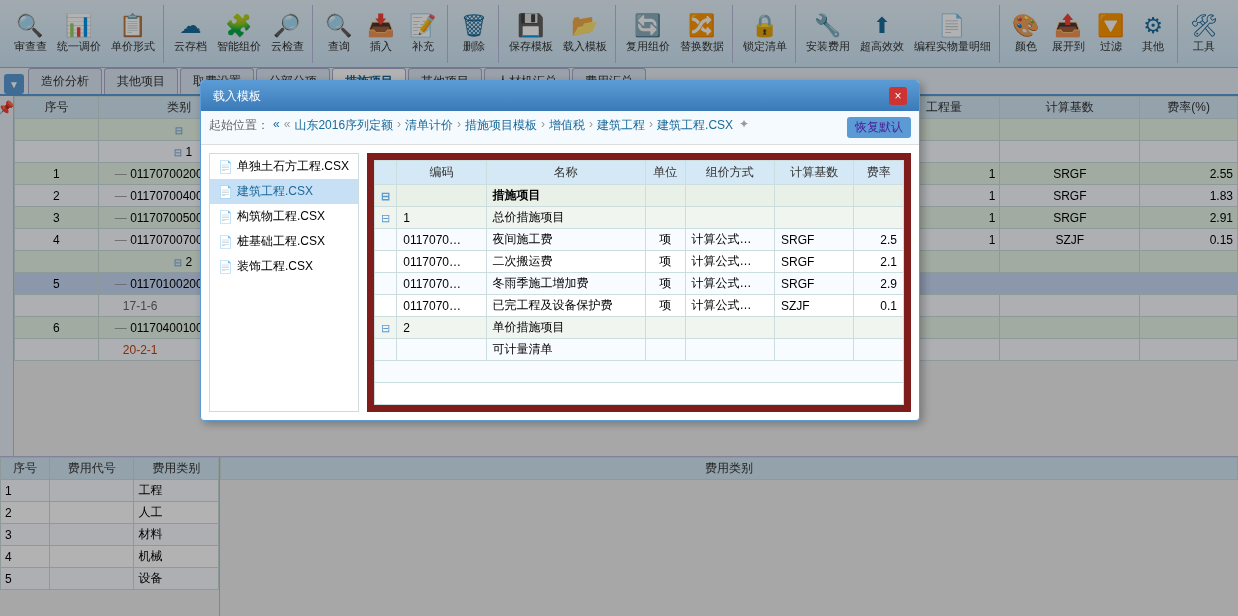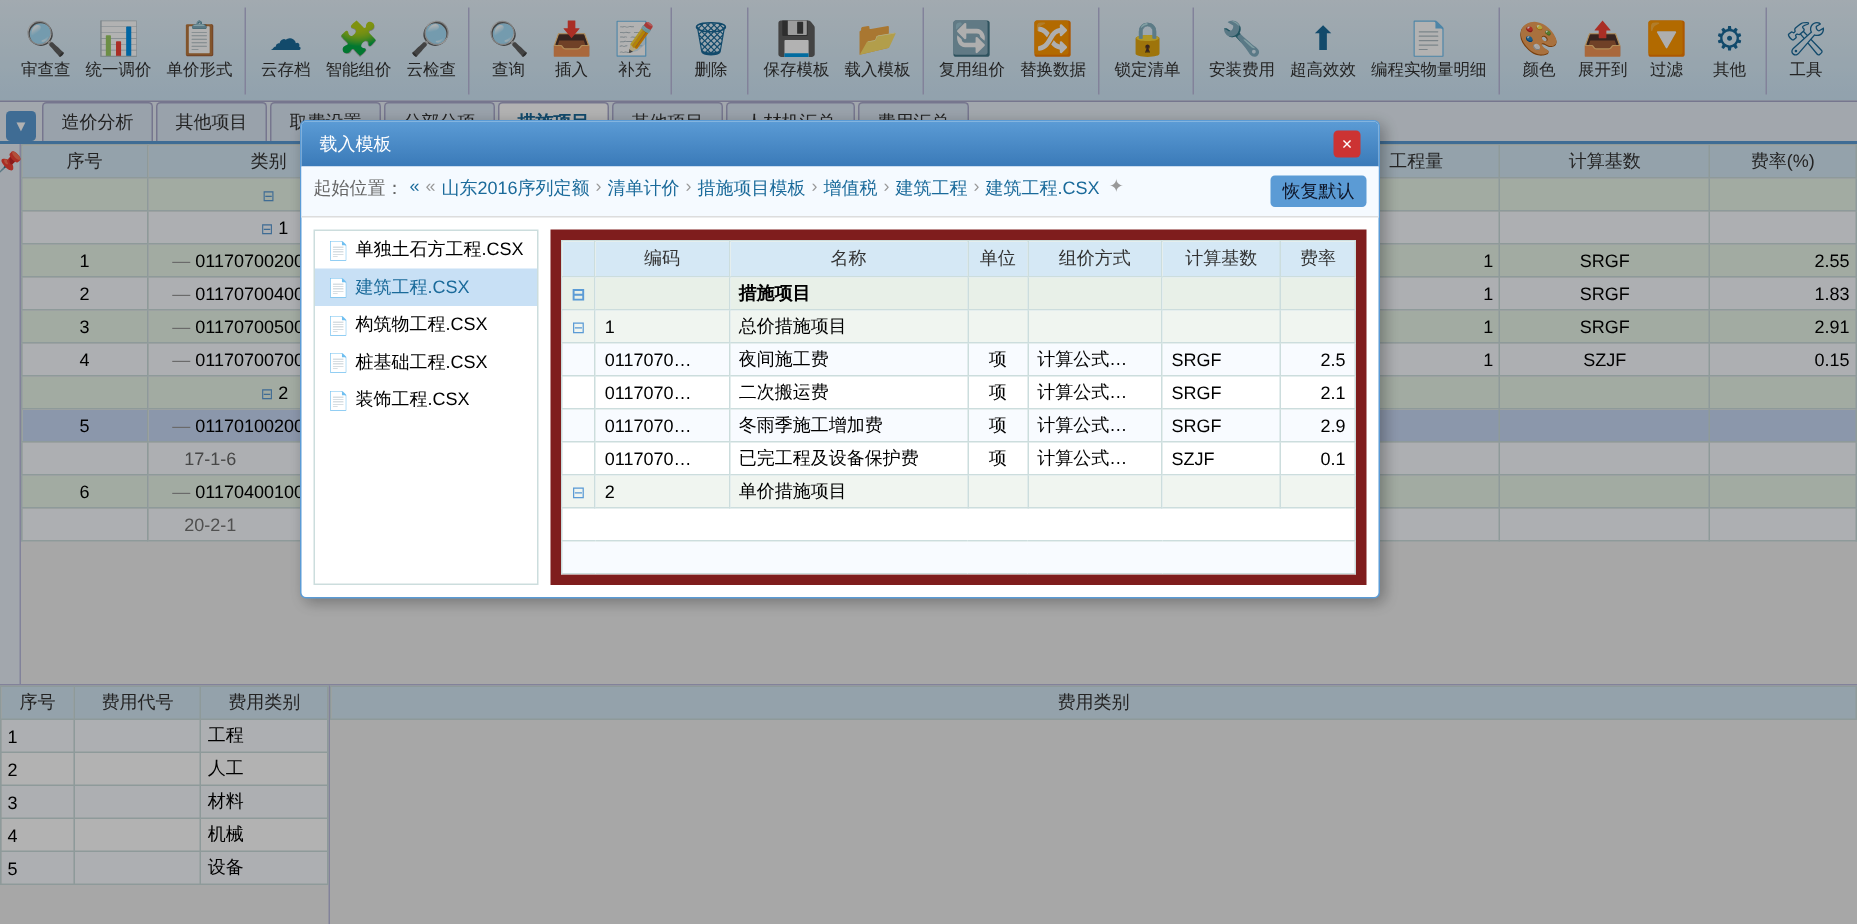--- a/index.html
+++ b/index.html
@@ -196,21 +196,21 @@
       gap: 4px;
       font-size: 12px;
       background: #f5faff;
     }
     .path-label { color: #666; }
     .path-link { color: #1a6a9a; cursor: pointer; }
     .path-sep { color: #999; }
     .restore-btn {
       margin-left: auto;
       background: #5b9bd5;
-      color: #0f172a;
+      color: #4c1d95;
       border: none;
       border-radius: 3px;
       padding: 2px 8px;
       cursor: pointer;
     }
 
     .file-tree {
       width: 150px;
       border: 1px solid #cdd;
       overflow-y: auto;
@@ -525,21 +525,21 @@
             <td></td>
             <td></td>
             <td></td>
             <td></td>
             <td></td>
             <td></td>
           </tr>
 
           <tr style="background:#f8fbff;">
             <td></td>
-            <td style="padding-left:24px; color:#737373;">20-2-1</td>
+            <td style="padding-left:24px; color:#c2410c;">20-2-1</td>
             <td></td>
             <td></td>
             <td></td>
             <td></td>
             <td></td>
             <td></td>
           </tr>
         </tbody>
       </table>
     </div>
@@ -726,20 +726,29 @@
             <tr class="group-row">
               <td><span class="tree-expand">⊟</span></td>
               <td>2</td>
               <td>单价措施项目</td>
               <td></td>
               <td></td>
               <td></td>
               <td></td>
             </tr>
 
+            <tr style="background:#f8fbff;">
+              <td></td>
+              <td></td>
+              <td>可计量清单</td>
+              <td></td>
+              <td></td>
+              <td></td>
+              <td></td>
+            </tr>
 
             <tr style="height:22px;">
                 <td colspan="7"></td>
               </tr>
             <tr style="height:22px;">
                 <td colspan="7"></td>
               </tr>
           </tbody>
         </table>
       </div>

